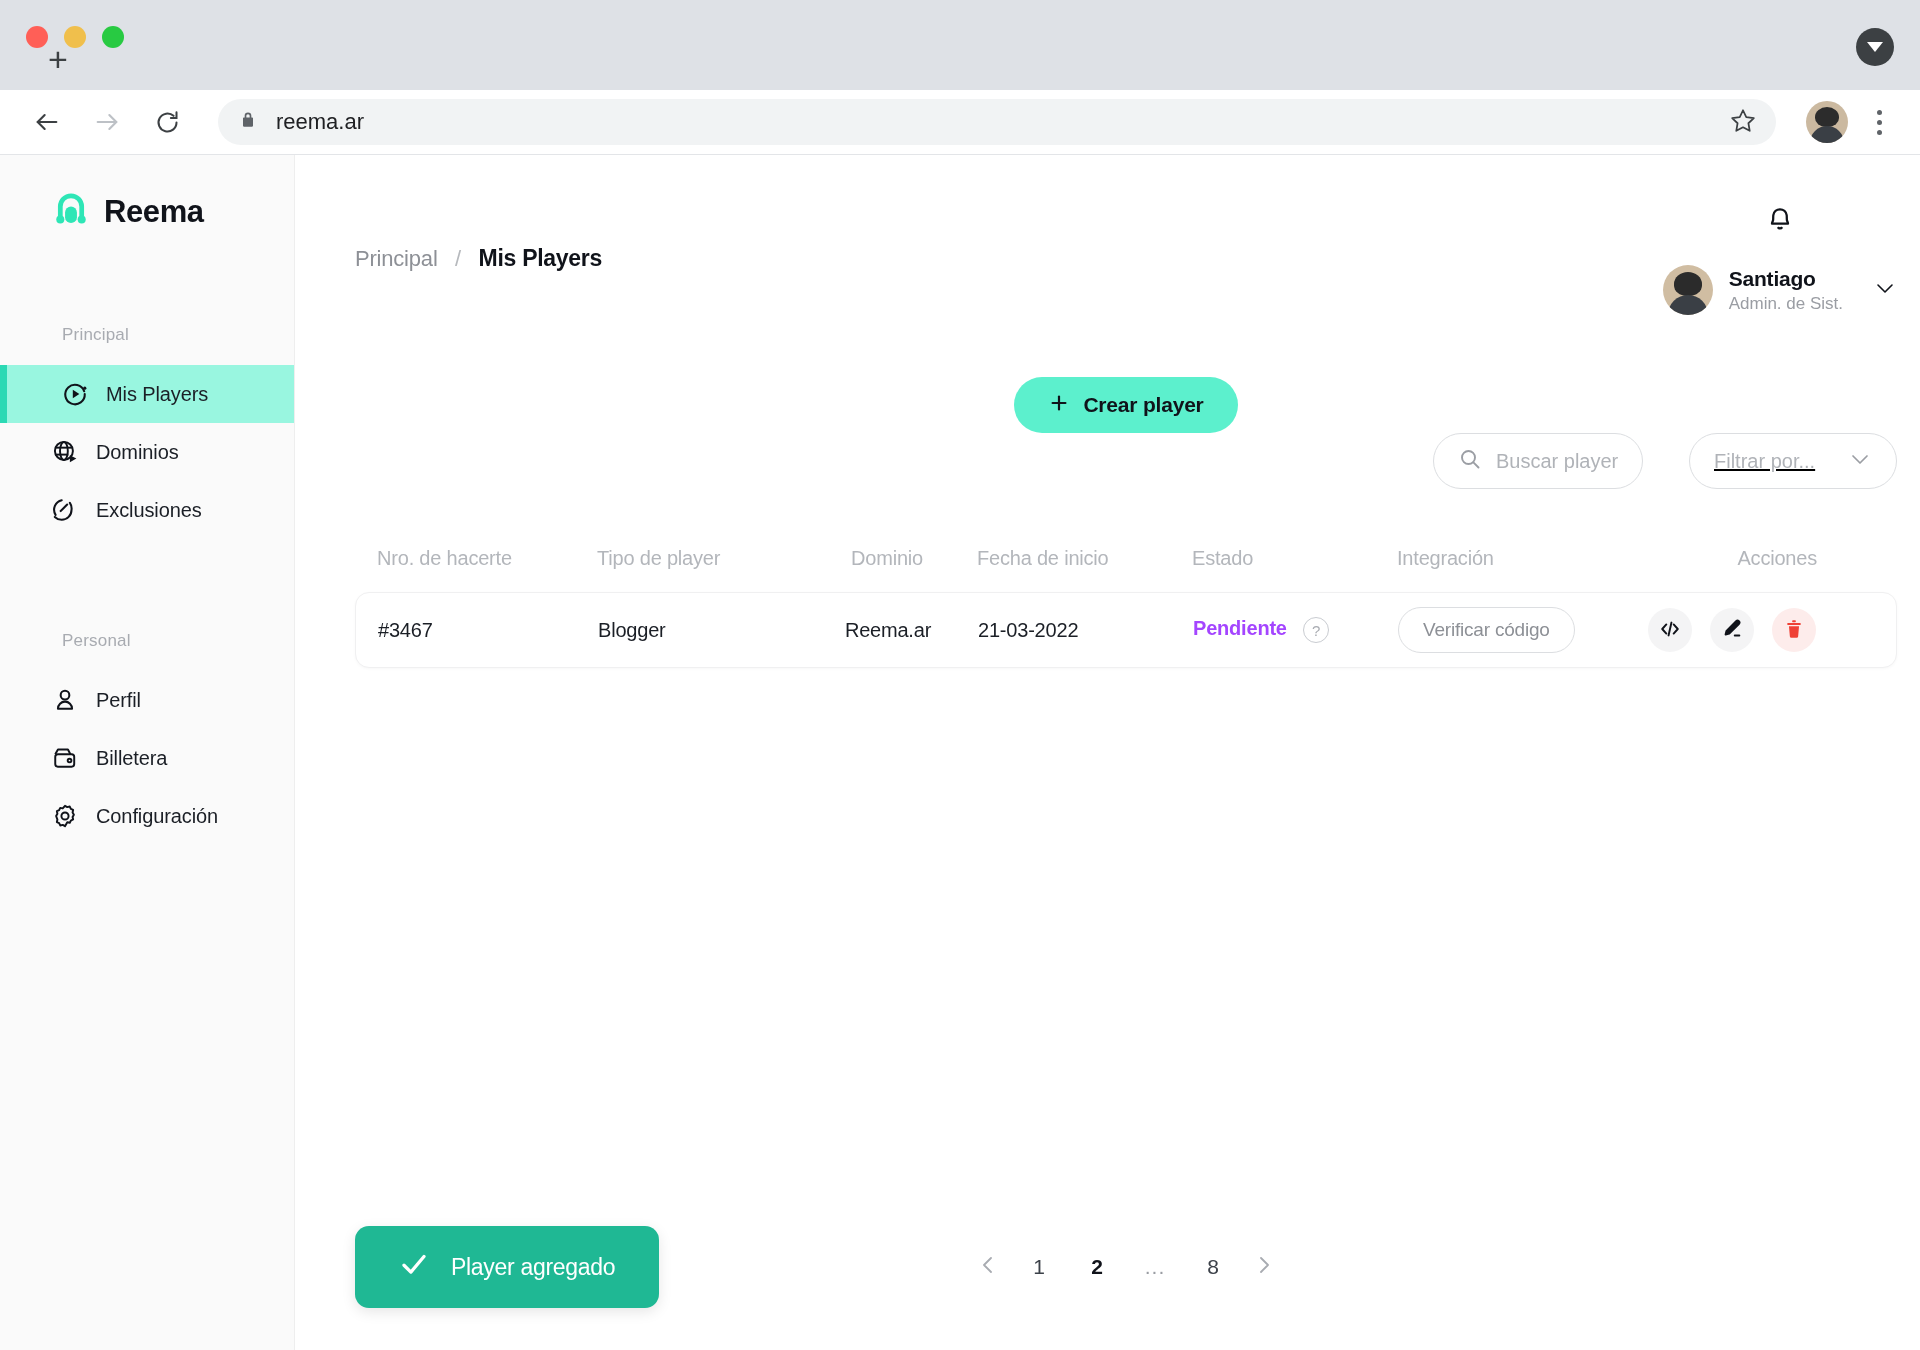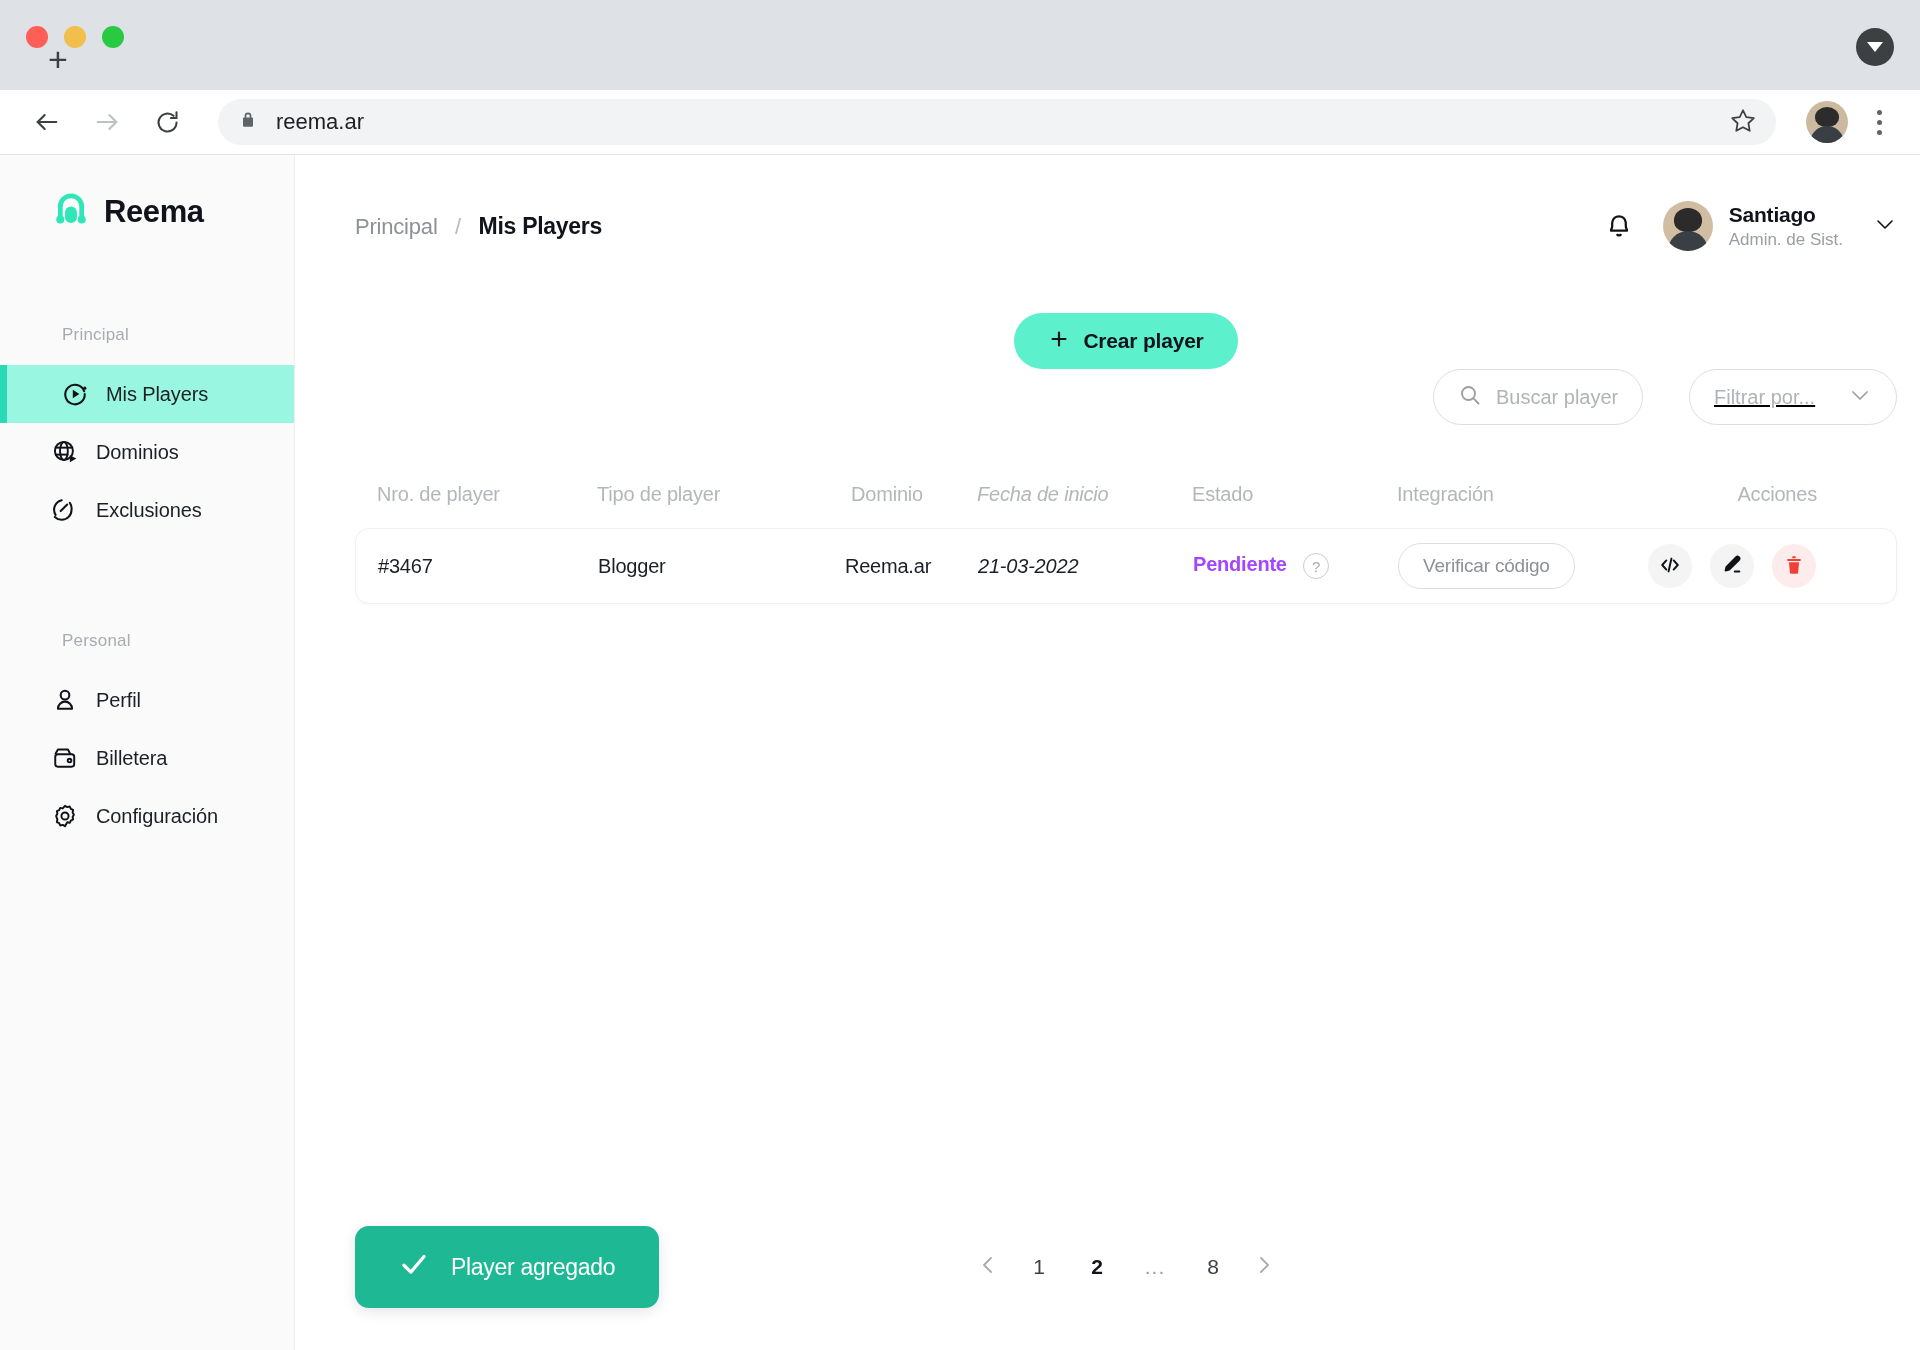--- a/index.html
+++ b/index.html
@@ -168,21 +168,21 @@
 
   
   .main { flex: 1; background: #ffffff; position: relative; padding: 0 60px; }
   .main-header {
     display: flex; align-items: center;
     padding-top: 46px;
   }
   .crumb { font-size: 22px; color: #8d9096; letter-spacing: -0.2px; cursor: pointer; }
   .crumb-sep { font-size: 22px; color: #b6b9bd; margin: 0 13px; }
   .crumb-current { font-size: 23px; font-weight: bold; color: #10131a; letter-spacing: -0.3px; }
-  .header-right { margin-left: auto; display: flex; align-items: center; gap: 28px; }
+  .header-right { margin-left: auto; display: flex; align-items: center; gap: 28px; flex-direction: column; }
   .bell { cursor: pointer; }
   .user-chip { display: flex; align-items: center; gap: 16px; cursor: pointer; }
   .user-avatar {
     width: 50px; height: 50px; border-radius: 50%;
     background: #d0bda2; position: relative; overflow: hidden; flex: 0 0 50px;
   }
   .user-avatar::before {
     content: ""; position: absolute; left: 11px; top: 7px;
     width: 28px; height: 24px; border-radius: 50% 50% 45% 45%;
     background: #2b2b2b;
@@ -232,21 +232,21 @@
   .filter-chev { margin-left: auto; }
 
   
   .table { margin-top: 58px; }
   .t-head, .t-row { display: flex; align-items: center; }
   .t-head { padding: 0 22px 22px 22px; }
   .t-head div {
     font-size: 20px; color: #b3b6bb; letter-spacing: -0.2px;
   }
   .c1 { width: 220px; } .c2 { width: 200px; } .c3 { width: 180px; text-align: center; }
-  .c4 { width: 215px; font-style: italic; } .c5 { width: 205px; } .c6 { width: 250px; }
+  .c4 { width: 215px; } .c5 { width: 205px; } .c6 { width: 250px; }
   .c7 { flex: 1; text-align: right; padding-right: 58px; }
   .t-row {
     background: #ffffff; border: 1px solid #f0f0f1;
     border-radius: 14px; height: 76px;
     padding: 0 22px;
     box-shadow: 0 1px 3px rgba(0,0,0,0.03);
   }
   .t-row .cell { font-size: 20px; color: #1b1f26; letter-spacing: -0.2px; }
   .status-pending { color: #a445ff; font-size: 20px; font-weight: bold; letter-spacing: -0.2px; }
   .help-circle {
@@ -503,21 +503,21 @@
             <svg viewBox="0 0 24 24" width="24" height="24" fill="none" stroke="#9b9ea4" stroke-width="1.7" stroke-linecap="round" stroke-linejoin="round">
               <polyline points="5,9 12,16 19,9"></polyline>
             </svg>
           </span>
         </div>
       </div>
     </div>
 
     <div class="table">
       <div class="t-head">
-        <div class="c1">Nro. de player</div>
+        <div class="c1">Nro. de hacerte</div>
         <div class="c2">Tipo de player</div>
         <div class="c3">Dominio</div>
         <div class="c4">Fecha de inicio</div>
         <div class="c5">Estado</div>
         <div class="c6">Integración</div>
         <div class="c7">Acciones</div>
       </div>
 
       <div class="t-row">
         <div class="c1 cell">#3467</div>

